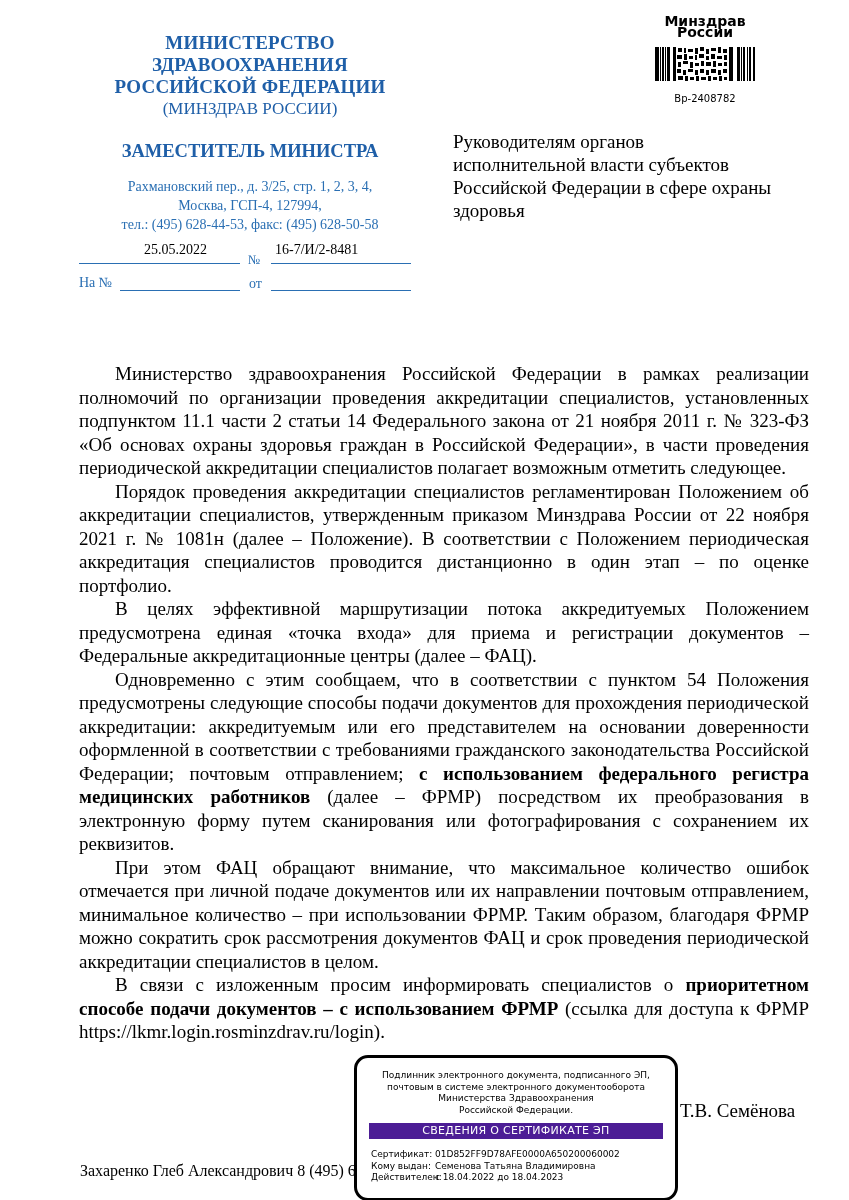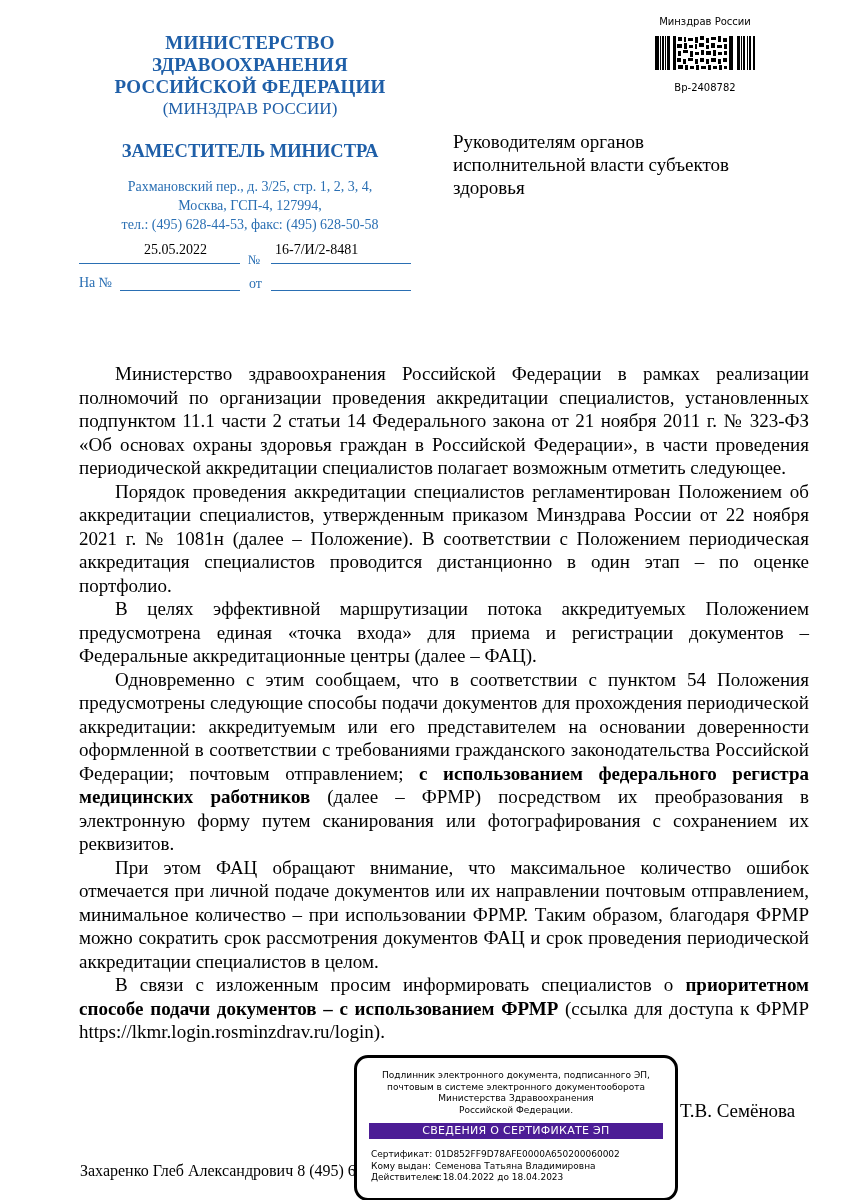--- a/index.html
+++ b/index.html
@@ -11,21 +11,21 @@
   .org-short { font-size: 17px; line-height: 22px; font-weight: normal; }
   .deputy { font-weight: bold; font-size: 18.5px; margin-top: 20px; line-height: 22px; }
   .address { font-size: 14px; line-height: 19px; margin-top: 15px; color: #2a6fb3; }
   .reg-date { position: absolute; left: 76px; top: 242px; font-size: 14px; }
   .reg-num-label { position: absolute; left: 248px; top: 252px; font-size: 13px; color: #2a6fb3; }
   .reg-num { position: absolute; left: 275px; top: 242px; font-size: 14px; }
   .line { position: absolute; height: 1px; background: #2a6fb3; }
   .label-blue { position: absolute; font-size: 14px; color: #2a6fb3; }
 
   .barcode-block { position: absolute; left: 640px; top: 16px; width: 130px; text-align: center; font-family: "DejaVu Sans", sans-serif; }
-  .barcode-title { font-size: 10px; line-height: 11px; }
+  .barcode-title { font-size: 14px; line-height: 11px; font-weight: bold; }
   .barcode { margin: 9px auto 0 auto; width: 100px; height: 34px; display: flex; align-items: stretch; gap: 0; }
   .barcode-id { font-size: 10px; margin-top: 12px; }
 
   .addressee { position: absolute; left: 453px; top: 130px; width: 360px; font-size: 19px; line-height: 23px; }
 
   .body-text { position: absolute; left: 79px; top: 362px; width: 730px; font-size: 19px; line-height: 23.5px; text-align: justify; }
   .body-text p { margin: 0; text-indent: 36px; }
 
   .signer { position: absolute; left: 680px; top: 1100px; font-size: 19px; }
 
@@ -132,20 +132,21 @@
       <rect x="94" y="0" width="2" height="34" fill="#000"></rect>
       <rect x="98" y="0" width="2" height="34" fill="#000"></rect>
     </svg>
   </div>
   <div class="barcode-id">Вр-2408782</div>
 </div>
 
 <div class="addressee">
   <div>Руководителям органов</div>
   <div>исполнительной власти субъектов</div>
+  <div>Российской Федерации в сфере охраны</div>
   <div>здоровья</div>
 </div>
 
 <div class="body-text">
   <p>Министерство здравоохранения Российской Федерации в рамках реализации полномочий по организации проведения аккредитации специалистов, установленных подпунктом 11.1 части 2 статьи 14 Федерального закона от 21 ноября 2011 г. № 323-ФЗ «Об основах охраны здоровья граждан в Российской Федерации», в части проведения периодической аккредитации специалистов полагает возможным отметить следующее.</p>
   <p>Порядок проведения аккредитации специалистов регламентирован Положением об аккредитации специалистов, утвержденным приказом Минздрава России от 22 ноября 2021 г. № 1081н (далее – Положение). В соответствии с Положением периодическая аккредитация специалистов проводится дистанционно в один этап – по оценке портфолио.</p>
   <p>В целях эффективной маршрутизации потока аккредитуемых Положением предусмотрена единая «точка входа» для приема и регистрации документов – Федеральные аккредитационные центры (далее – ФАЦ).</p>
   <p><span>Одновременно с этим сообщаем, что в соответствии с пунктом 54 Положения предусмотрены следующие способы подачи документов для прохождения периодической аккредитации: аккредитуемым или его представителем на основании доверенности оформленной в соответствии с требованиями гражданского законодательства Российской Федерации; почтовым отправлением; </span><b>с использованием федерального регистра медицинских работников</b><span> (далее – ФРМР) посредством их преобразования в электронную форму путем сканирования или фотографирования с сохранением их реквизитов.</span></p>
   <p>При этом ФАЦ обращают внимание, что максимальное количество ошибок отмечается при личной подаче документов или их направлении почтовым отправлением, минимальное количество – при использовании ФРМР. Таким образом, благодаря ФРМР можно сократить срок рассмотрения документов ФАЦ и срок проведения периодической аккредитации специалистов в целом.</p>
   <p><span>В связи с изложенным просим информировать специалистов о </span><b>приоритетном способе подачи документов – с использованием ФРМР</b><span> (ссылка для доступа к ФРМР </span><span>https://lkmr.login.rosminzdrav.ru/login</span><span>).</span></p>

